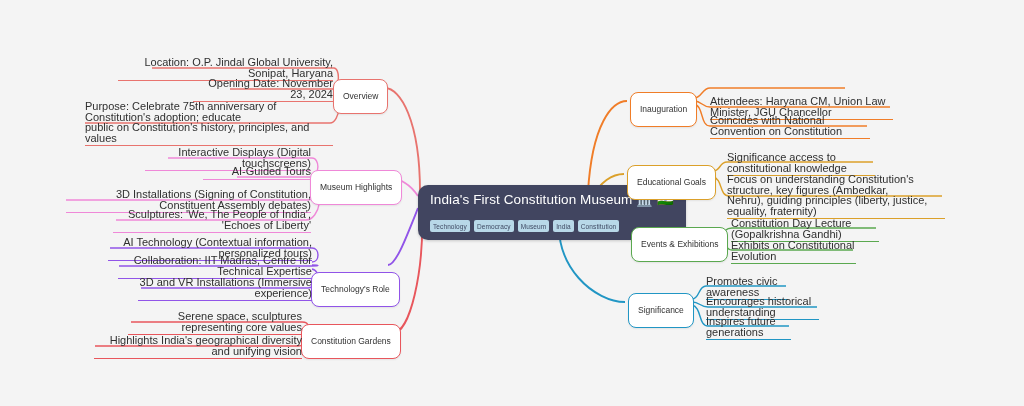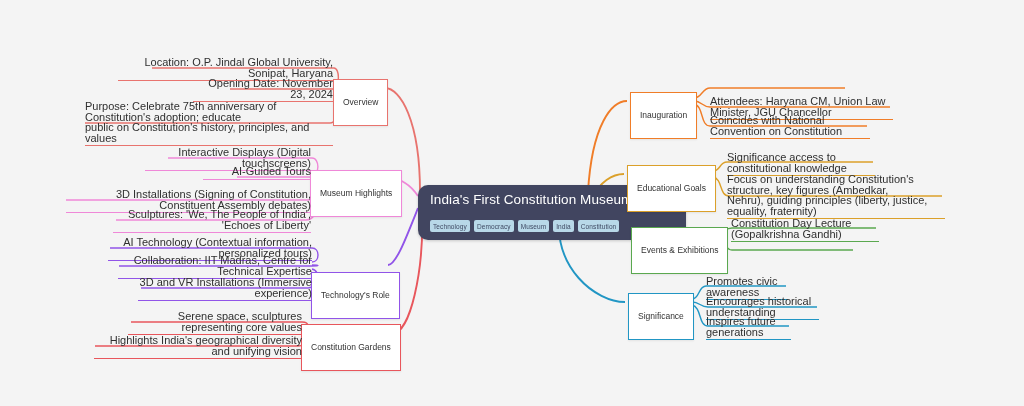--- a/index.html
+++ b/index.html
@@ -41,22 +41,22 @@
     white-space:nowrap;
     letter-spacing:.1px;
   }
 
   
   .branch{
     position:absolute;
     box-sizing:border-box;
     background:#ffffff;
     border:1.2px solid #ccc;
-    border-radius:0;
-    padding:17px 9px;
+    border-radius:8px;
+    padding:11px 9px;
     font-size:8.5px;
     line-height:11px;
     color:#333333;
     white-space:nowrap;
     box-shadow:0 1px 2px rgba(0,0,0,.07);
   }
 
   
   .leaf{
     position:absolute;
@@ -165,17 +165,18 @@
   <div class="leaf r" style="left:128px;top:311px;width:174px;border-color:#e8565c;">Serene space, sculptures representing core values</div>
 
   <div class="leaf l" style="left:710px;top:96px;width:183px;border-color:#f07d28;">Attendees: Haryana CM, Union Law Minister, JGU Chancellor</div>
   <div class="leaf l" style="left:710px;top:115px;width:160px;border-color:#f07d28;">Coincides with National Convention on Constitution</div>
 
   <div class="leaf l" style="left:727px;top:152px;width:148px;border-color:#dba02a;">Significance access to constitutional knowledge</div>
   <div class="leaf l" style="left:727px;top:174px;width:218px;border-color:#dba02a;">Focus on understanding Constitution's structure, key figures (Ambedkar,
 Nehru), guiding principles (liberty, justice, equality, fraternity)</div>
 
   <div class="leaf l" style="left:731px;top:218px;width:148px;border-color:#5aa84f;">Constitution Day Lecture (Gopalkrishna Gandhi)</div>
+  <div class="leaf l" style="left:731px;top:240px;width:125px;border-color:#5aa84f;">Exhibits on Constitutional Evolution</div>
 
   <div class="leaf l" style="left:706px;top:276px;width:82px;border-color:#2196c4;">Promotes civic awareness</div>
   <div class="leaf l" style="left:706px;top:296px;width:113px;border-color:#2196c4;">Encourages historical understanding</div>
   <div class="leaf l" style="left:706px;top:316px;width:85px;border-color:#2196c4;">Inspires future generations</div>
 </div>
 
 </body></html>

